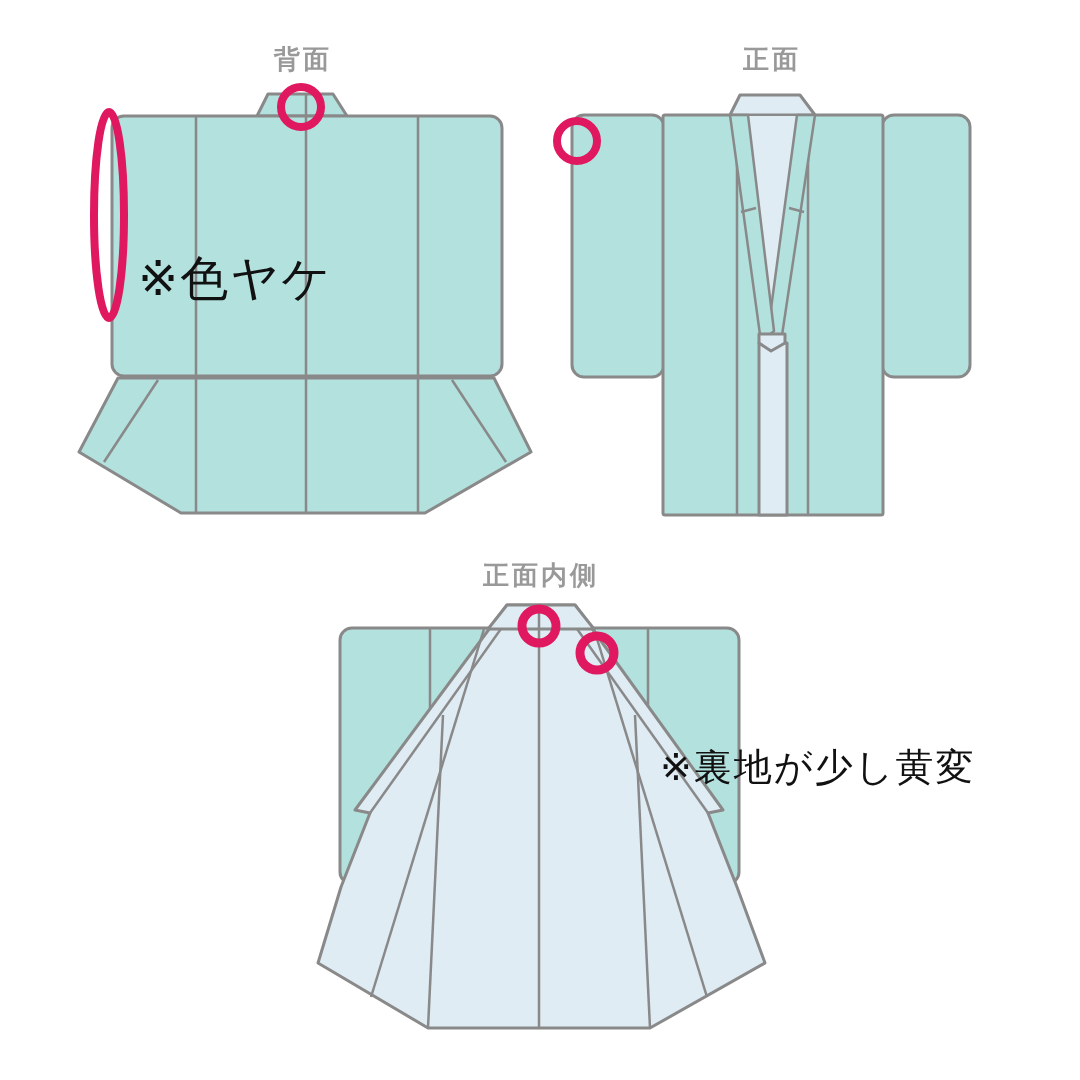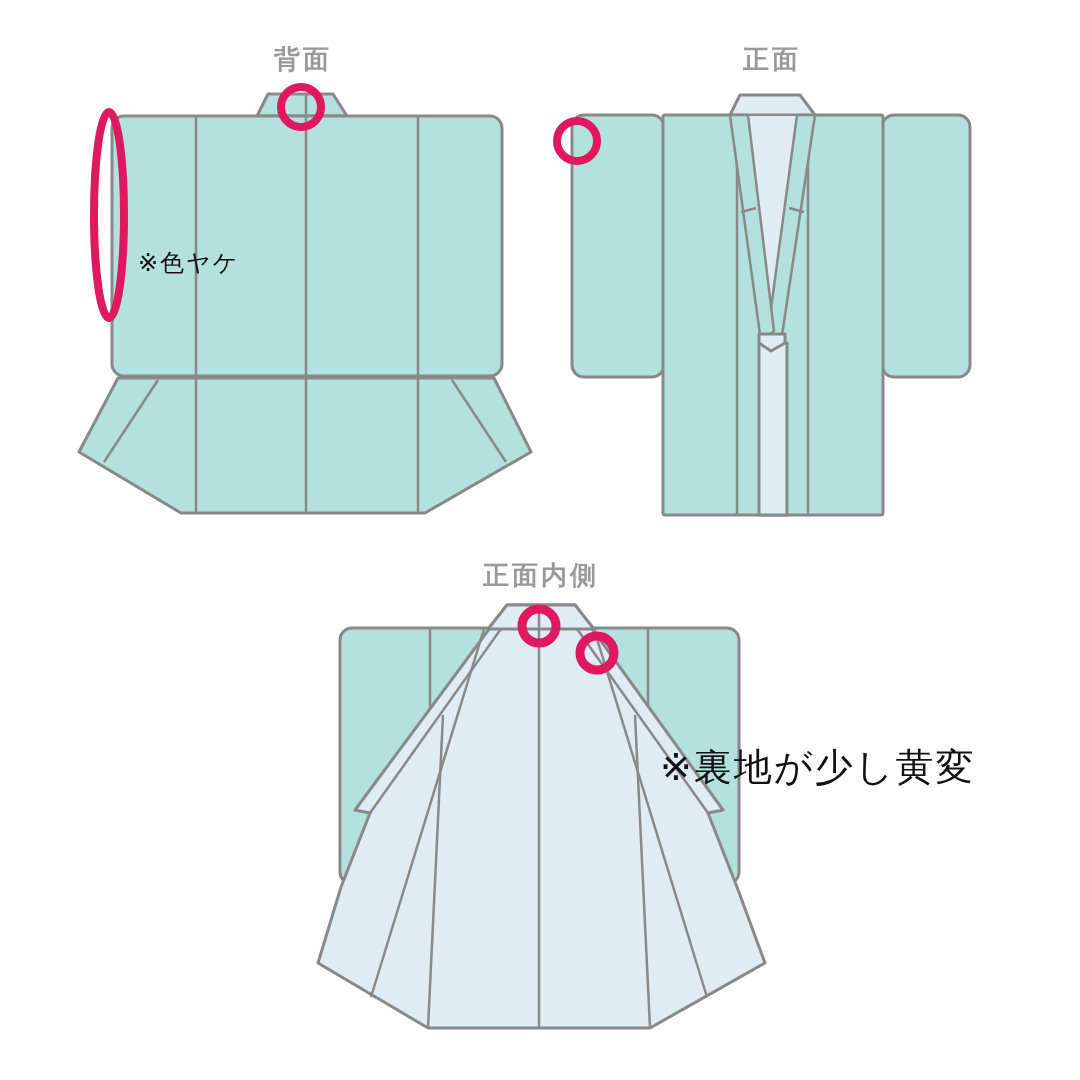--- a/index.html
+++ b/index.html
@@ -29,21 +29,21 @@
     letter-spacing:3px;
     white-space:nowrap;
   }
   .note{
     position:absolute;
     color:#111111;
     font-weight:400;
     letter-spacing:2px;
     white-space:nowrap;
   }
-  .note-color-fade{left:138px;top:247px;font-size:24px;}
+  .note-color-fade{left:138px;top:247px;font-size:48px;}
   .note-lining{left:660px;top:742px;font-size:38px;}
   .note-flower{left:64px;top:928px;font-size:39px;}
   .label-back{left:303px;top:42px;}
   .label-front{left:772px;top:42px;text-align:right;}
   .label-inside{left:541px;top:558px;text-align:right;}
 </style>
 </head>
 <body>
 
 <div class="canvas">

